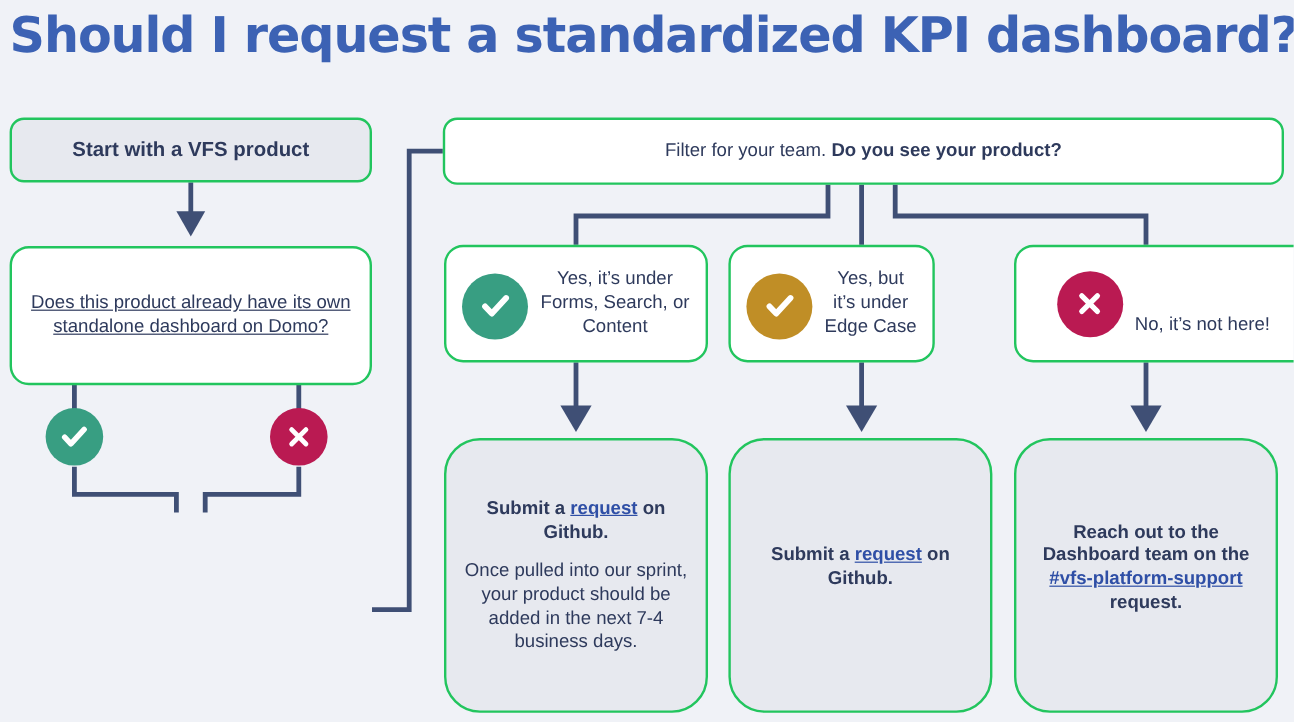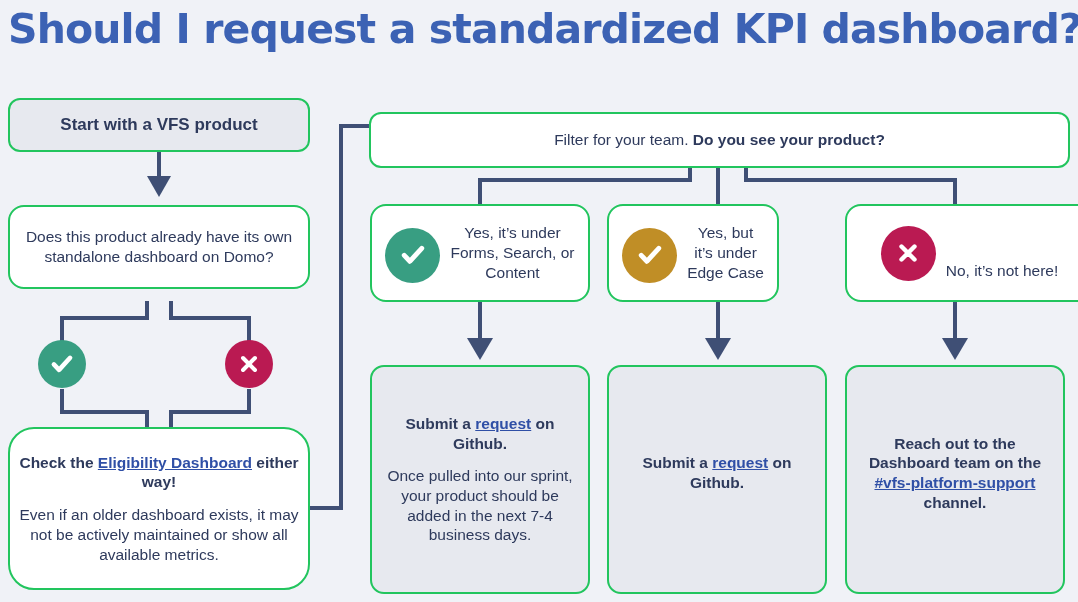--- a/index.html
+++ b/index.html
@@ -54,21 +54,21 @@
     display: flex;
     align-items: center;
     justify-content: center;
     text-align: center;
     line-height: 1.27;
   }
   .node.gray { background: #e7e9ef; }
   .node.r-sm { border-radius: 12px; }
   .node.r-md { border-radius: 16px; }
   .node.r-lg { border-radius: 26px; }
-  .node.r-xl { border-radius: 14px; }
+  .node.r-xl { border-radius: 30px; }
 
   .node-text { padding: 0 10px; }
   .bold { font-weight: bold; }
 
   
   .link {
     color: #2f4fa6;
     text-decoration: underline;
     cursor: pointer;
   }
@@ -92,29 +92,30 @@
     width: 48px;
     height: 48px;
   }
 
   
   #node-start {
     left: 8px; top: 98px; width: 302px; height: 54px;
     font-size: 17px; font-weight: bold;
   }
   #node-has-dashboard {
-    left: 8px; top: 205px; width: 302px; height: 84px;
-    font-size: 15.5px;
+    left: 8px; top: 205px; width: 302px; height: 116px;
+    font-size: 15.5px;
+    text-decoration: underline;
   }
   #node-check-eligibility {
     left: 8px; top: 427px; width: 302px; height: 163px;
     font-size: 15.5px;
   }
   #node-filter-team {
-    left: 369px; top: 112px; width: 701px; height: 56px;
+    left: 369px; top: 98px; width: 701px; height: 56px;
     font-size: 15.5px;
     text-align: right;
   }
   #node-yes-forms {
     left: 370px; top: 204px; width: 220px; height: 98px;
     font-size: 15.5px;
   }
   #node-yes-edge {
     left: 607px; top: 204px; width: 172px; height: 98px;
     font-size: 15.5px;
@@ -205,29 +206,20 @@
   </span>
 
   <div class="node gray r-sm" id="node-start">
     <span class="node-text">Start with a VFS product</span>
   </div>
 
   <div class="node r-md" id="node-has-dashboard">
     <span class="node-text">Does this product already have its own standalone dashboard on Domo?</span>
   </div>
 
-  <div class="node r-lg" id="node-check-eligibility">
-    <div class="stack">
-      <p class="bold">
-        <span>Check the </span><a class="link">Eligibility Dashboard</a><span> either way!</span>
-      </p>
-      <div class="gap"></div>
-      <p>Even if an older dashboard exists, it may not be actively maintained or show all available metrics.</p>
-    </div>
-  </div>
 
   <div class="node r-sm" id="node-filter-team">
     <span class="node-text">
       <span>Filter for your team. </span><span class="bold">Do you see your product?</span>
     </span>
   </div>
 
   <div class="node r-md" id="node-yes-forms">
     <div class="icon-row">
       <span class="badge badge-green">
@@ -276,19 +268,19 @@
       <p class="bold">
         <span>Submit a </span><a class="link">request</a><span> on Github.</span>
       </p>
       <div class="gap"></div>
     </div>
   </div>
 
   <div class="node gray r-xl" id="node-reach-analytics">
     <div class="stack">
       <p class="bold">
-        <span>Reach out to the Dashboard team on the </span><a class="link">#vfs-platform-support</a><span> channel.</span>
+        <span>Reach out to the Dashboard team on the </span><a class="link">#vfs-platform-support</a><span> request.</span>
       </p>
       <div class="gap"></div>
     </div>
   </div>
 
 </div>
 
 </body></html>

